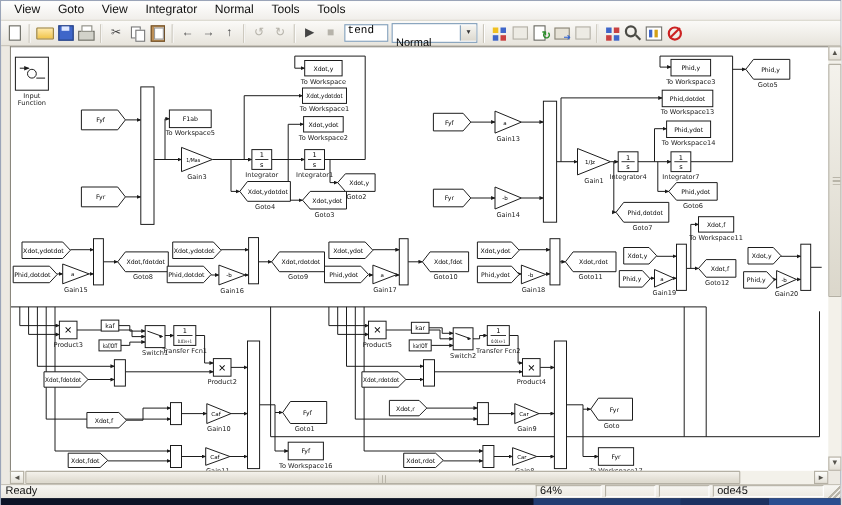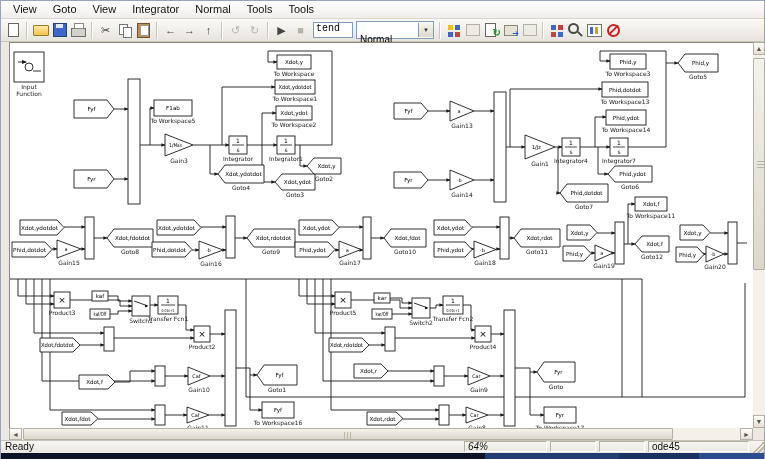--- a/index.html
+++ b/index.html
@@ -690,21 +690,21 @@
   <div id="hscroll">
     <div class="sb-btn" style="left:0;top:0;width:13px;height:12px;">◄</div>
     <div class="sb-thumb" style="left:14px;top:0;width:650px;height:12px;">
         <div class="grip-h"></div>
       </div>
     <div class="sb-btn" style="right:0;top:0;width:13px;height:12px;">►</div>
   </div>
 
   <div id="statusbar">
     <div id="status-left">Ready</div>
-    <div class="st-cell" style="width:83px;font-style:italic;">64%</div>
+    <div class="st-cell" style="width:60px;">64%</div>
     <div class="st-cell" style="width:46px;"></div>
     <div class="st-cell" style="width:46px;"></div>
     <div class="st-cell" style="width:101px;">ode45</div>
     <div id="resize-grip"></div>
   </div>
 
   <div id="taskstrip">
       <div class="tseg" style="width: 485px; background: rgb(12, 19, 38);"></div>
       <div class="tseg" style="width: 135px; background: rgb(34, 61, 114);"></div>
       <div class="tseg" style="width: 80px; background: rgb(27, 49, 97);"></div>

